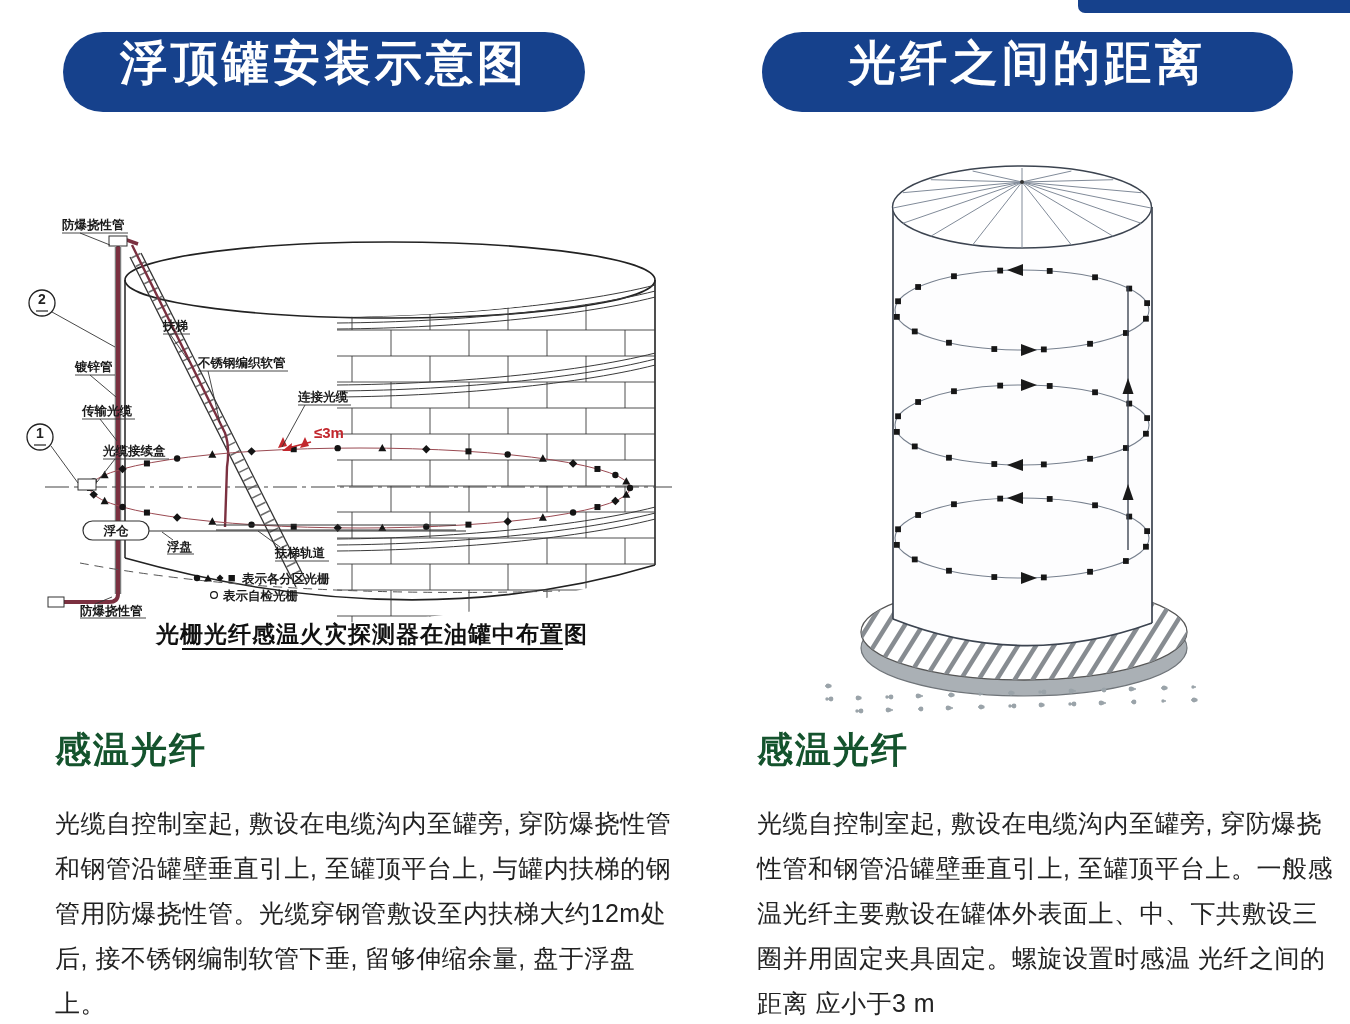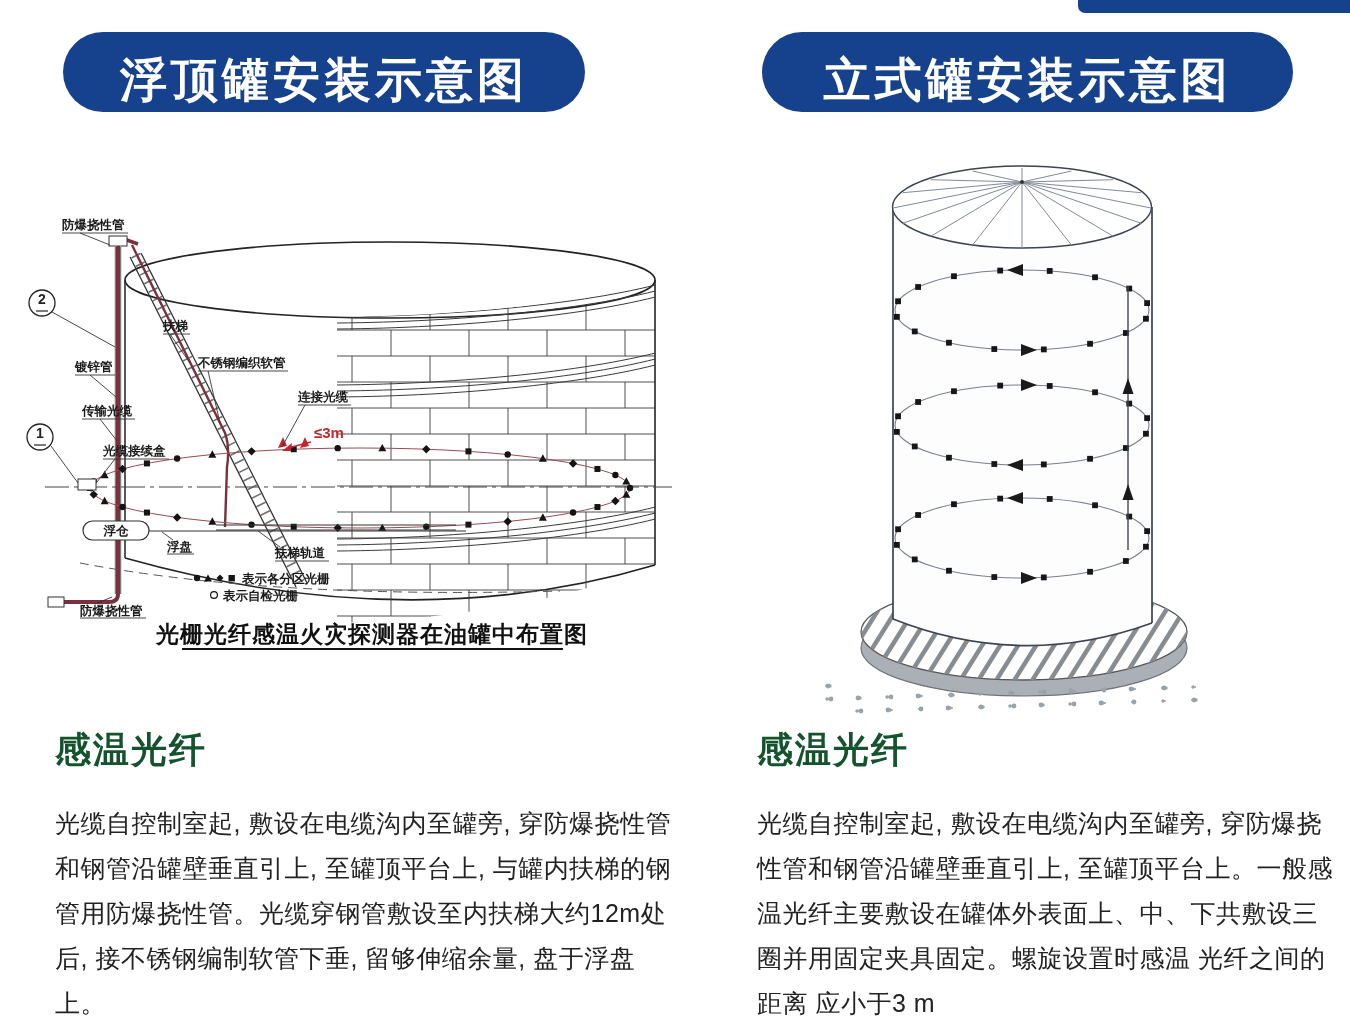--- a/index.html
+++ b/index.html
@@ -2,21 +2,21 @@
 <html><head>
 <meta charset="utf-8">
 <style>
   html,body{margin:0;padding:0;}
   body{
     width:1350px;height:1024px;background:#ffffff;position:relative;overflow:hidden;
     font-family:"Liberation Sans","DejaVu Sans",sans-serif;color:#1a1a1a;
   }
   .banner{
     position:absolute;height:80px;border-radius:40px;background:#16418c;
-    display:flex;align-items:flex-end;justify-content:center;
+    display:flex;align-items:flex-start;justify-content:center;
     color:#ffffff;font-size:47px;font-weight:800;letter-spacing:4px;
   }
   .banner-left{left:63px;top:32px;width:522px;}
   .banner-right{left:762px;top:32px;width:531px;}
   .corner-strip{
     position:absolute;left:1078px;top:0;width:272px;height:13px;
     background:#16418c;border-radius:0 0 0 7px;
   }
   .diagram{position:absolute;}
   .diagram-left{left:20px;top:195px;width:660px;height:500px;}
@@ -34,21 +34,21 @@
 </style>
 </head>
 <body>
 
 <div class="corner-strip"></div>
 
 <div class="banner banner-left">
   <span>浮顶罐安装示意图</span>
 </div>
 <div class="banner banner-right">
-  <span>立式罐安装示意图</span>
+  <span>光纤之间的距离</span>
 </div>
 
 <svg class="diagram diagram-left" viewBox="0 0 660 500">
   <defs>
     <clipPath id="bricks-clip">
       <path d="M317,122 C450,121 575,106 635,85 L635,370 C560,402 440,424 317,428 Z"></path>
     </clipPath>
   </defs>
 
   <ellipse cx="370" cy="85" rx="265" ry="38" fill="#ffffff" stroke="#222" stroke-width="1.6"></ellipse>

